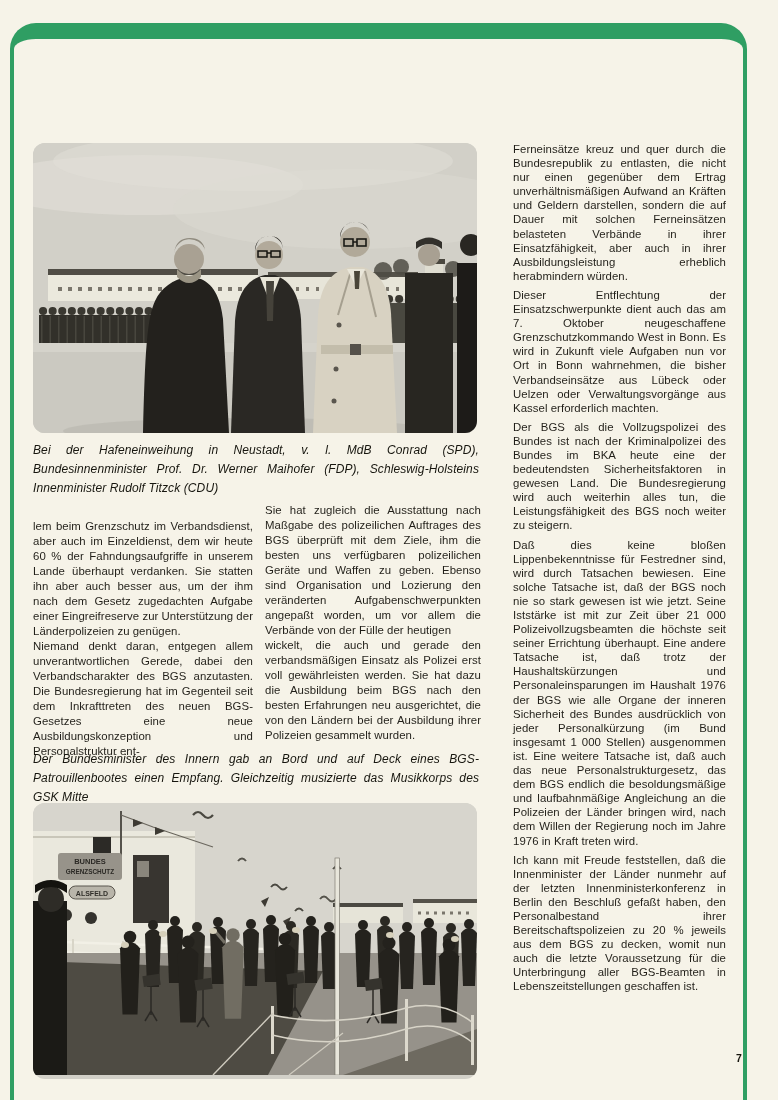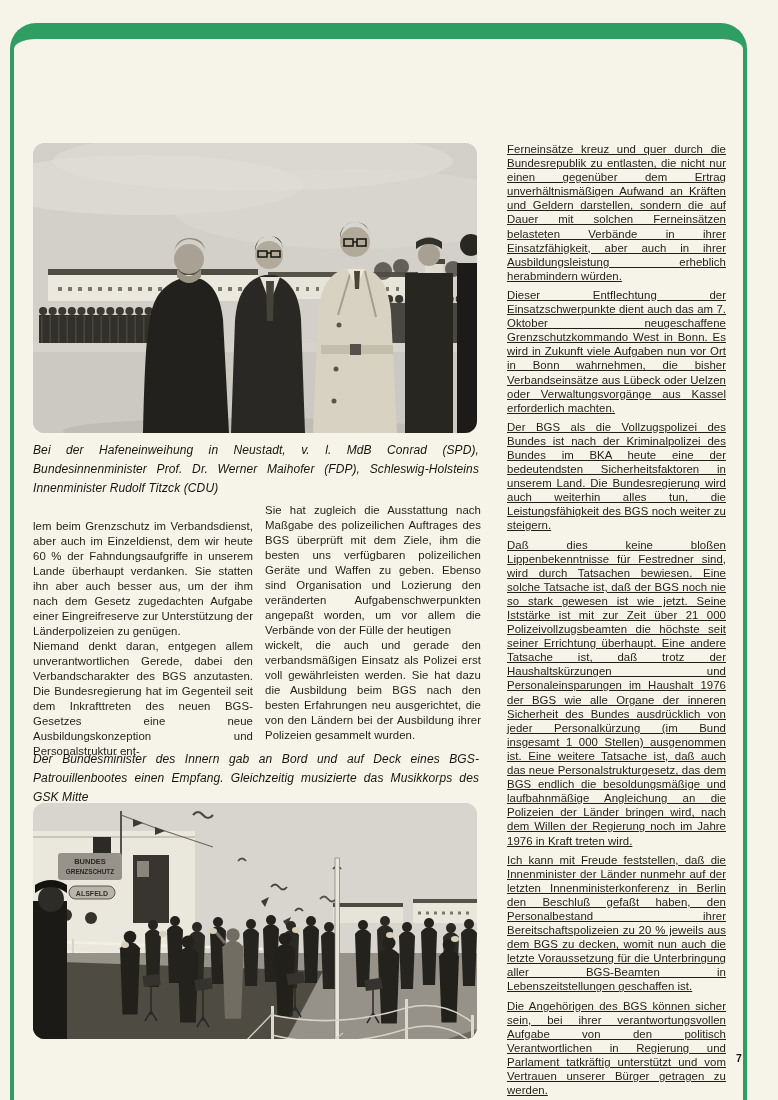--- a/index.html
+++ b/index.html
@@ -17,36 +17,36 @@
     border:4px solid #2f9e63;border-top-width:16px;border-bottom:none;
     border-radius:26px 26px 0 0;
     pointer-events:none;
   }
   .photo{
     position:absolute;border-radius:12px;overflow:hidden;
     background:#d2d0c8;
   }
   .photo svg{display:block;}
   .photo1{left:33px;top:143px;width:444px;height:290px;}
-  .photo2{left:33px;top:803px;width:444px;height:236px;}
+  .photo2{left:33px;top:803px;width:444px;height:276px;}
   .caption{
     position:absolute;font-style:italic;font-size:12px;line-height:19px;
     text-align:justify;color:#17160f;letter-spacing:0.1px;
   }
   .caption1{left:33px;top:441px;width:446px;}
   .caption2{left:33px;top:750px;width:446px;}
   .bodycol{
     position:absolute;font-size:11.4px;line-height:15px;text-align:justify;
     letter-spacing:0.05px;color:#211f19;hyphens:auto;-webkit-hyphens:auto;
   }
   .bodycol p{margin:0;}
   .colL{left:33px;top:503px;width:220px;margin-top:16px;}
   .colM{left:265px;top:503px;width:216px;}
   .colR{left:507px;top:142px;width:219px;line-height:14.1px;font-size:11.4px;}
-  .colR p{margin:0 0 5px 0;text-decoration:underline;}
+  .colR p{margin:0 0 5px 6px;}
   .pagenum{
     position:absolute;left:736px;top:1052px;font-size:10.5px;font-weight:bold;
     color:#17160f;
   }
 </style>
 </head>
 <body>
 
 <div class="sheet">
 
@@ -264,22 +264,21 @@
 
       <rect x="0" y="98" width="34" height="174" fill="#1b1a16"></rect>
       <circle cx="18" cy="96" r="13" fill="#2e2c27"></circle>
       <path d="M2,90 q16,-12 32,0 l0,-8 q-16,-10 -32,0 z" fill="#14130f"></path>
     </svg>
   </div>
 
   <div class="bodycol colR">
     <p>Ferneinsätze kreuz und quer durch die Bundesrepublik zu entlasten, die nicht nur einen gegenüber dem Ertrag unverhältnismäßigen Aufwand an Kräften und Geldern darstellen, sondern die auf Dauer mit solchen Ferneinsätzen belasteten Verbände in ihrer Einsatzfähigkeit, aber auch in ihrer Ausbildungsleistung erheblich herabmindern würden.</p>
     <p>Dieser Entflechtung der Einsatzschwerpunkte dient auch das am 7. Oktober neugeschaffene Grenzschutzkommando West in Bonn. Es wird in Zukunft viele Aufgaben nun vor Ort in Bonn wahrnehmen, die bisher Verbandseinsätze aus Lübeck oder Uelzen oder Verwaltungsvorgänge aus Kassel erforderlich machten.</p>
-    <p>Der BGS als die Vollzugspolizei des Bundes ist nach der Kriminalpolizei des Bundes im BKA heute eine der bedeutendsten Sicherheitsfaktoren in unserem Land. Die Bundesregierung wird auch weiterhin alles tun, die Leistungsfähigkeit des BGS noch weiter zu steigern.</p>
+    <p>Der BGS als die Vollzugspolizei des Bundes ist nach der Kriminalpolizei des Bundes im BKA heute eine der bedeutendsten Sicherheitsfaktoren in gewesen Land. Die Bundesregierung wird auch weiterhin alles tun, die Leistungsfähigkeit des BGS noch weiter zu steigern.</p>
     <p>Daß dies keine bloßen Lippenbekenntnisse für Festredner sind, wird durch Tatsachen bewiesen. Eine solche Tatsache ist, daß der BGS noch nie so stark gewesen ist wie jetzt. Seine Iststärke ist mit zur Zeit über 21 000 Polizeivollzugsbeamten die höchste seit seiner Errichtung überhaupt. Eine andere Tatsache ist, daß trotz der Haushaltskürzungen und Personaleinsparungen im Haushalt 1976 der BGS wie alle Organe der inneren Sicherheit des Bundes ausdrücklich von jeder Personalkürzung (im Bund insgesamt 1 000 Stellen) ausgenommen ist. Eine weitere Tatsache ist, daß auch das neue Personalstrukturgesetz, das dem BGS endlich die besoldungsmäßige und laufbahnmäßige Angleichung an die Polizeien der Länder bringen wird, nach dem Willen der Regierung noch im Jahre 1976 in Kraft treten wird.</p>
     <p>Ich kann mit Freude feststellen, daß die Innenminister der Länder nunmehr auf der letzten Innenministerkonferenz in Berlin den Beschluß gefaßt haben, den Personalbestand ihrer Bereitschaftspolizeien zu 20 % jeweils aus dem BGS zu decken, womit nun auch die letzte Voraussetzung für die Unterbringung aller BGS-Beamten in Lebenszeitstellungen geschaffen ist.</p>
-    <p>Die Angehörigen des BGS können sicher sein, bei ihrer verantwortungsvollen Aufgabe von den politisch Verantwortlichen in Regierung und Parlament tatkräftig unterstützt und vom Vertrauen unserer Bürger getragen zu werden.</p>
 
   </div>
 
   <div class="pagenum">7</div>
 
 </div>
 
 </body></html>

